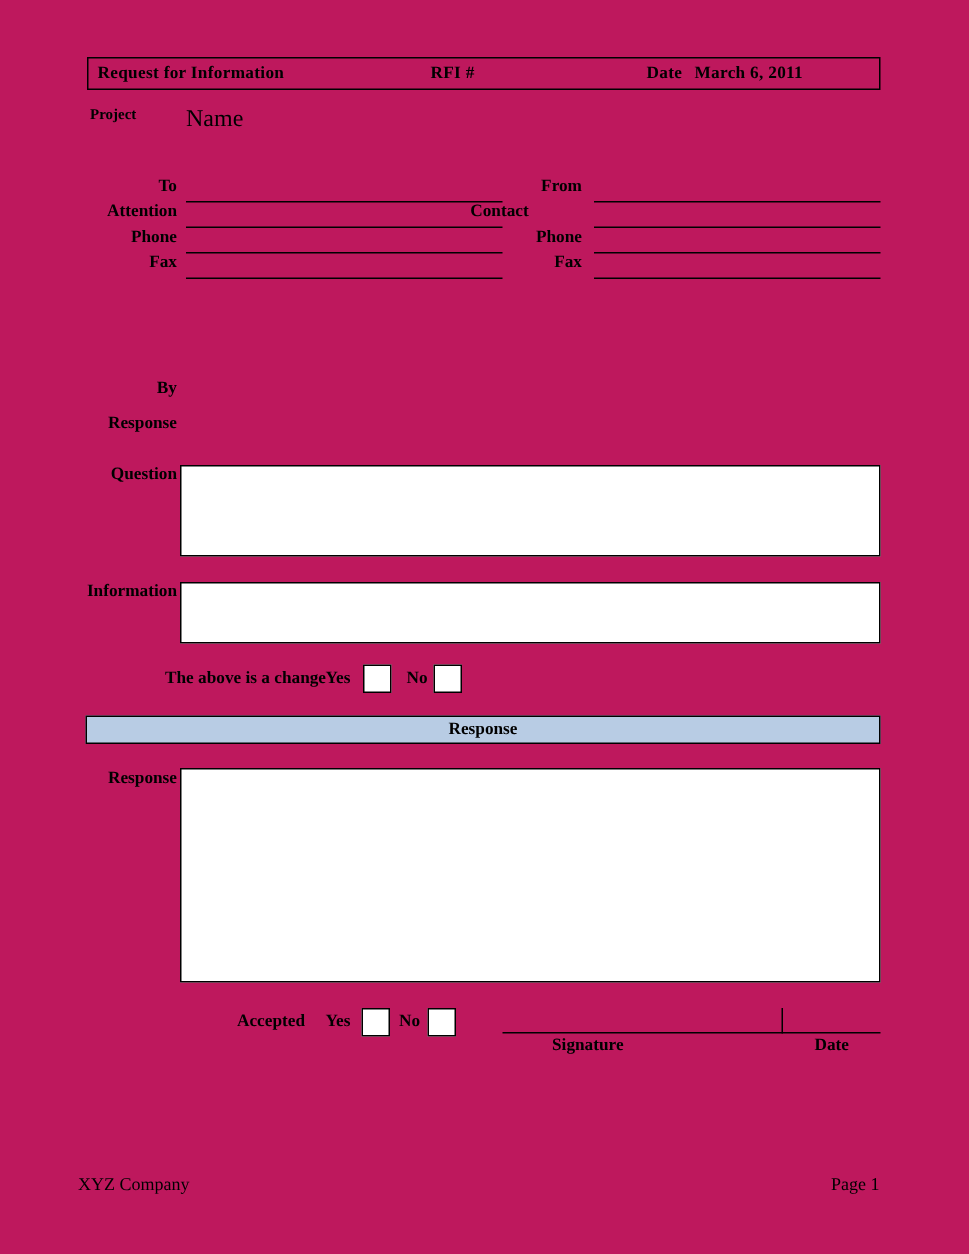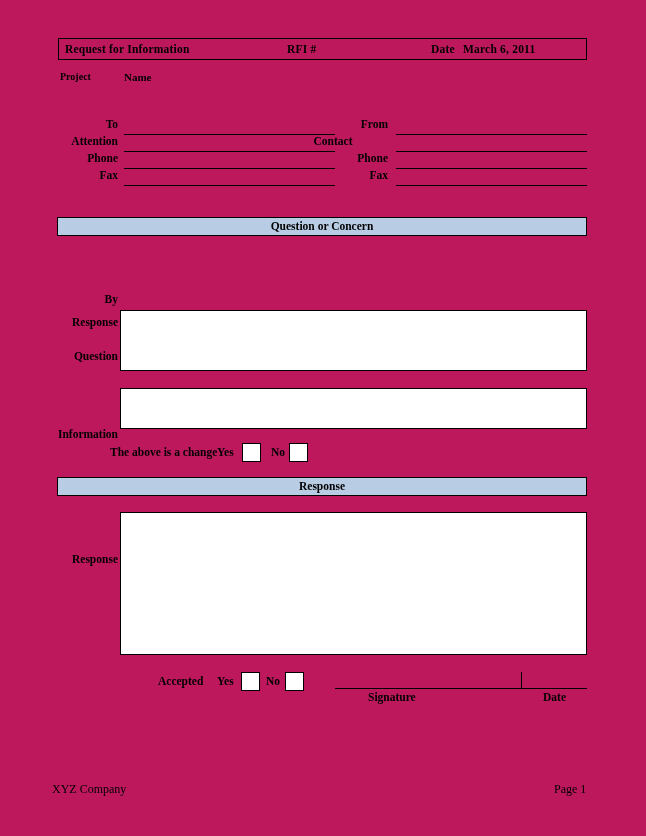--- a/index.html
+++ b/index.html
@@ -53,22 +53,22 @@
     left: 60px;
     top: 71px;
     font-weight: bold;
     font-size: 10px;
     white-space: nowrap;
   }
   .project-name {
     position: absolute;
     left: 124px;
     top: 71px;
-    font-weight: bold;
-    font-size: 11px;
+    font-weight: normal;
+    font-size: 16px;
     white-space: nowrap;
   }
 
   
   .contact-label {
     position: absolute;
     font-weight: bold;
     font-size: 11.5px;
     text-align: right;
     white-space: nowrap;
@@ -101,21 +101,20 @@
     line-height: 16px;
   }
 
   
   .field-label {
     position: absolute;
     font-weight: bold;
     font-size: 11.5px;
     text-align: right;
     white-space: nowrap;
-    margin-top: 40px;
   }
 
   
   .answer-box {
     position: absolute;
     border: 1.4px solid #000;
     box-sizing: border-box;
     background: #ffffff;
   }
 
@@ -205,23 +204,20 @@
 
   <span class="contact-label cr" style="top:135px;text-align:center;">Contact</span>
   <div class="contact-rule rule-right" style="top:151px;"></div>
 
   <span class="contact-label cr" style="top:152px;">Phone</span>
   <div class="contact-rule rule-right" style="top:168px;"></div>
 
   <span class="contact-label cr" style="top:169px;">Fax</span>
   <div class="contact-rule rule-right" style="top:185px;"></div>
 
-  <div class="section-bar" style="top:217px;">
-    <span>Question or Concern</span>
-  </div>
 
   <span class="field-label" style="left:8px; top:253px; width:110px;">By</span>
   <span class="field-label" style="left:8px; top:276px; width:110px;">Response</span>
 
   <span class="field-label" style="left:8px; top:310px; width:110px;">Question</span>
   <div class="answer-box" style="left:120px; top:310px; width:467px; height:61px;"></div>
 
   <span class="field-label" style="left:8px; top:388px; width:110px;">Information</span>
   <div class="answer-box" style="left:120px; top:388px; width:467px; height:41px;"></div>
 

